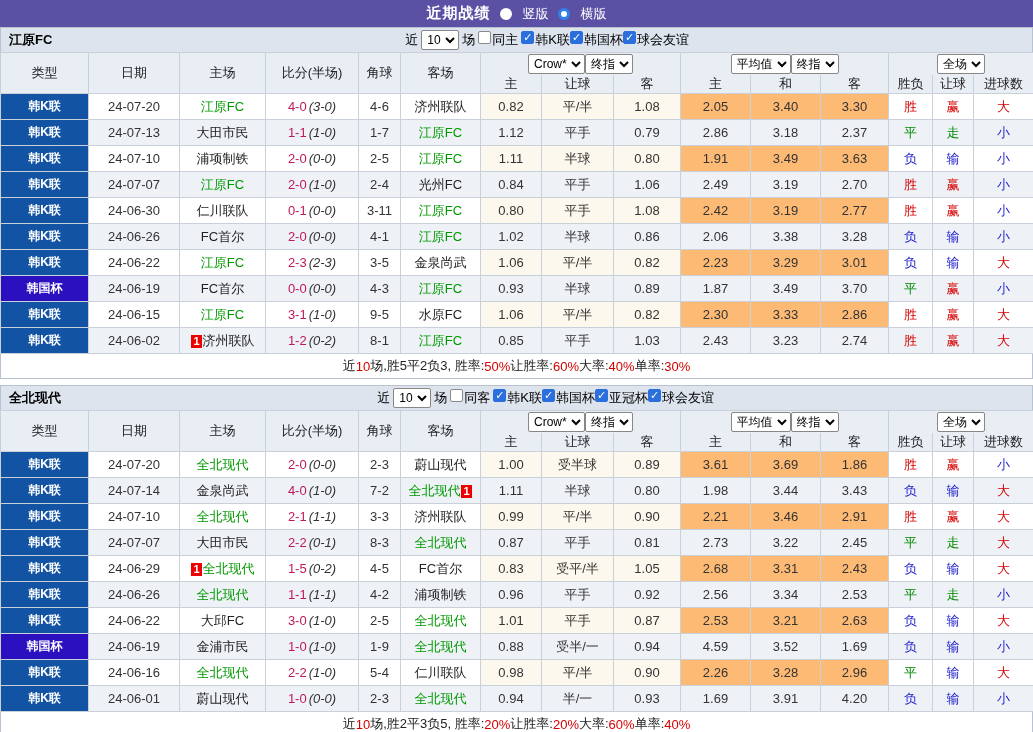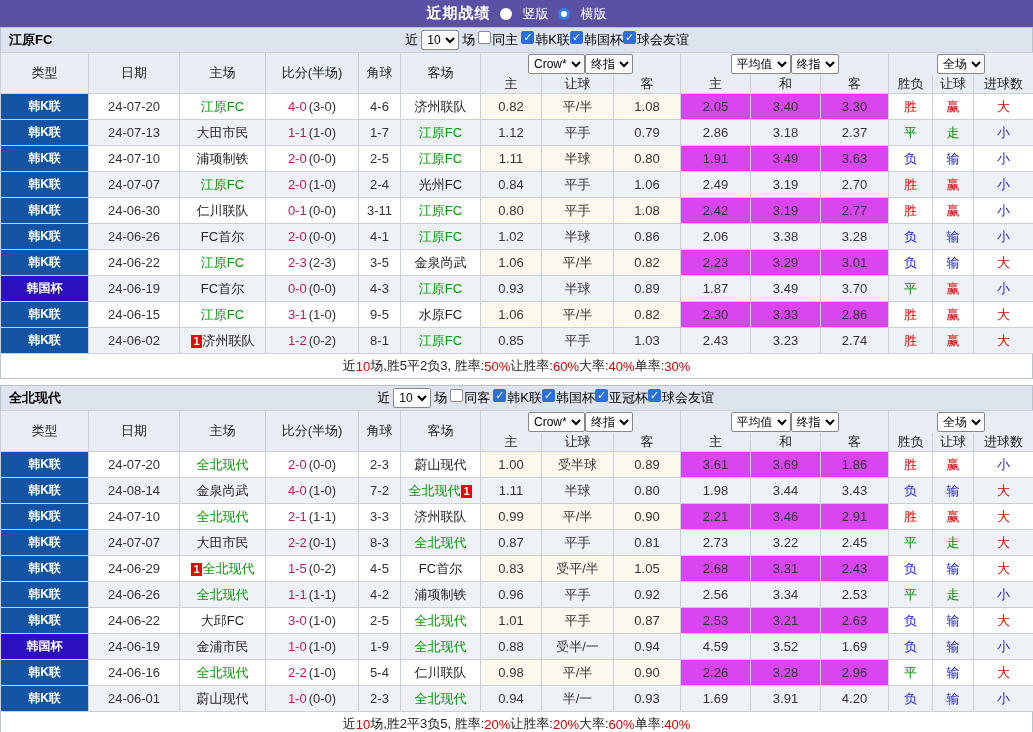--- a/index.html
+++ b/index.html
@@ -32,28 +32,28 @@
   th, td { border:1px solid #c9d0da; text-align:center; padding:0; white-space:nowrap; overflow:hidden; }
   thead th { background:#e9edf4; font-weight:normal; color:#222; }
   thead tr.h1 th { height:22px; }
   thead tr.h2 th { height:19px; }
   thead th.grp { border-bottom:none; }
   thead tr.h2 th.sub { border-top:none; }
   .grp-inner { display:flex; align-items:center; justify-content:center; }
   tbody td { height:26px; background:#fff; }
   tbody tr.alt td { background:#eef2f7; }
   tbody td.odds { background:#fdf8ee; }
-  tbody td.avg { background:#d946ef; }
+  tbody td.avg { background:#fdba74; }
   td.type { color:#fff; font-weight:bold; font-size:12px; }
   td.type.league { background:#1353a3; }
   td.type.cup { background:#2b10bf; }
   .team-name { color:#222; }
   .team-name.focus { color:#009900; }
   .ft { color:#be185d; }
-  .ht { color:#333; margin-left:2px; }
+  .ht { color:#333; margin-left:2px;font-style:italic; }
   .badge { background:#ee0000; color:#fff; font-size:11px; font-weight:bold; padding:0 2px; line-height:13px; display:inline-block; margin:0 1px; }
   .c-r { color:#d60000; }
   .c-g { color:#008800; }
   .c-b { color:#2323cd; }
   .summary { height:25px; border:1px solid #b9c2d0; border-top:none; background:#fff; display:flex; align-items:center; justify-content:center; font-size:13px; color:#222; }
   .gap { height:6px; }
 </style>
 </head>
 <body>
 
@@ -441,21 +441,21 @@
           <td class="odds">0.89</td>
           <td class="avg">3.61</td>
           <td class="avg">3.69</td>
           <td class="avg">1.86</td>
           <td class="res c-r">胜</td>
           <td class="res c-r">赢</td>
           <td class="res c-b">小</td>
         </tr>
         <tr class="alt">
           <td class="type league">韩K联</td>
-          <td class="date">24-08-14</td>
+          <td class="date">24-07-14</td>
           <td class="team"><span class="team-name">金泉尚武</span></td>
           <td class="score"><span class="ft">4-0</span><span class="ht">(1-0)</span></td>
           <td class="corner">7-2</td>
           <td class="team"><span class="team-name focus">全北现代</span><span class="badge">1</span></td>
           <td class="odds">1.11</td>
           <td class="odds">半球</td>
           <td class="odds">0.80</td>
           <td class="avg">1.98</td>
           <td class="avg">3.44</td>
           <td class="avg">3.43</td>

